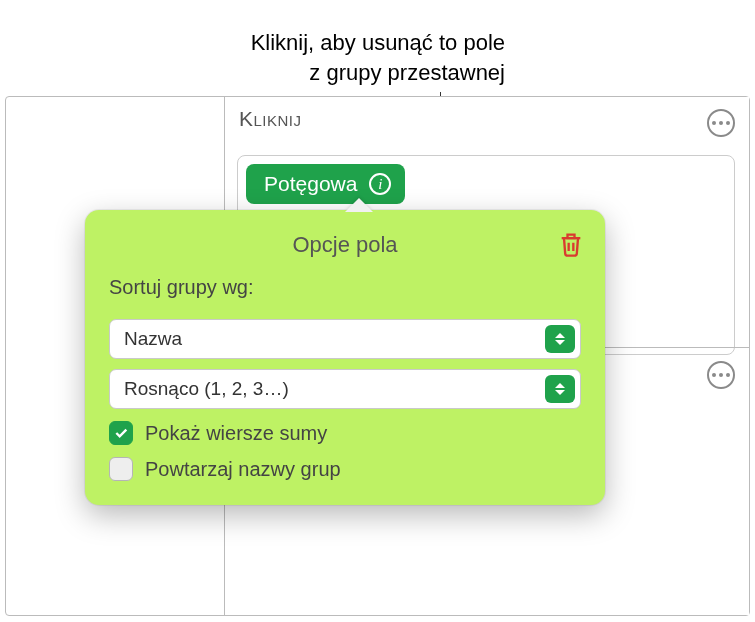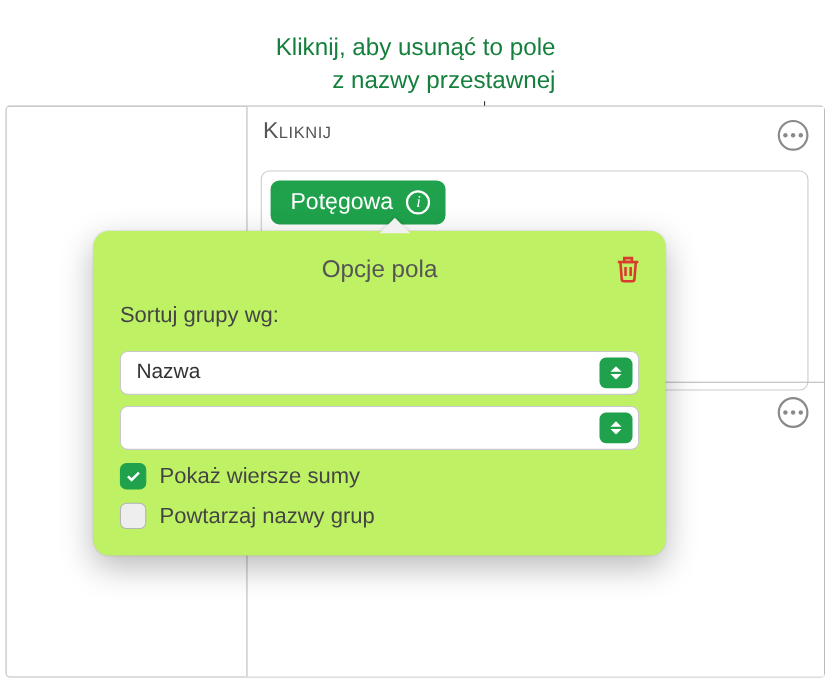--- a/index.html
+++ b/index.html
@@ -15,21 +15,21 @@
       position: relative;
       overflow: hidden;
     }
     .callout-text {
       position: absolute;
       top: 28px;
       left: 190px;
       right: 30px;
       text-align: right;
       font-size: 22px;
-      color: #15803d;
+      color: #000000;
       line-height: 1.35;
       padding-right: 220px;
     }
     .callout-line {
       position: absolute;
       top: 92px;
       left: 440px;
       width: 1px;
       height: 148px;
       background: #333;
@@ -252,21 +252,21 @@
       border-color: #1fa24b;
     }
     .checkbox.checked svg { display: block; }
     .checkbox svg { display: none; }
   </style>
 </head>
 <body>
 
 <div class="callout-text">
   <span>Kliknij, aby usunąć to pole</span><br>
-  <span>z nazwy przestawnej</span>
+  <span>z grupy przestawnej</span>
 </div>
 <div class="callout-line"></div>
 
 <div class="panel-frame">
   <div class="inner-panel">
 
     <div class="section-header">Kliknij</div>
 
     <div class="more-btn top">
       <div class="more-dots">
@@ -313,20 +313,21 @@
 
   <div class="select-row">
     <span>Nazwa</span>
     <div class="select-caret">
       <div class="up"></div>
         <div class="down"></div>
     </div>
   </div>
 
   <div class="select-row">
+    <span>Rosnąco (1, 2, 3…)</span>
     <div class="select-caret">
       <div class="up"></div>
         <div class="down"></div>
     </div>
   </div>
 
   <div class="checkbox-row">
     <div class="checkbox checked" id="cb-sum">
       <svg viewBox="0 0 24 24" width="16" height="16" fill="none" stroke="#fff" stroke-width="3.5">
           <path d="M5 12l5 5L20 7"></path>

